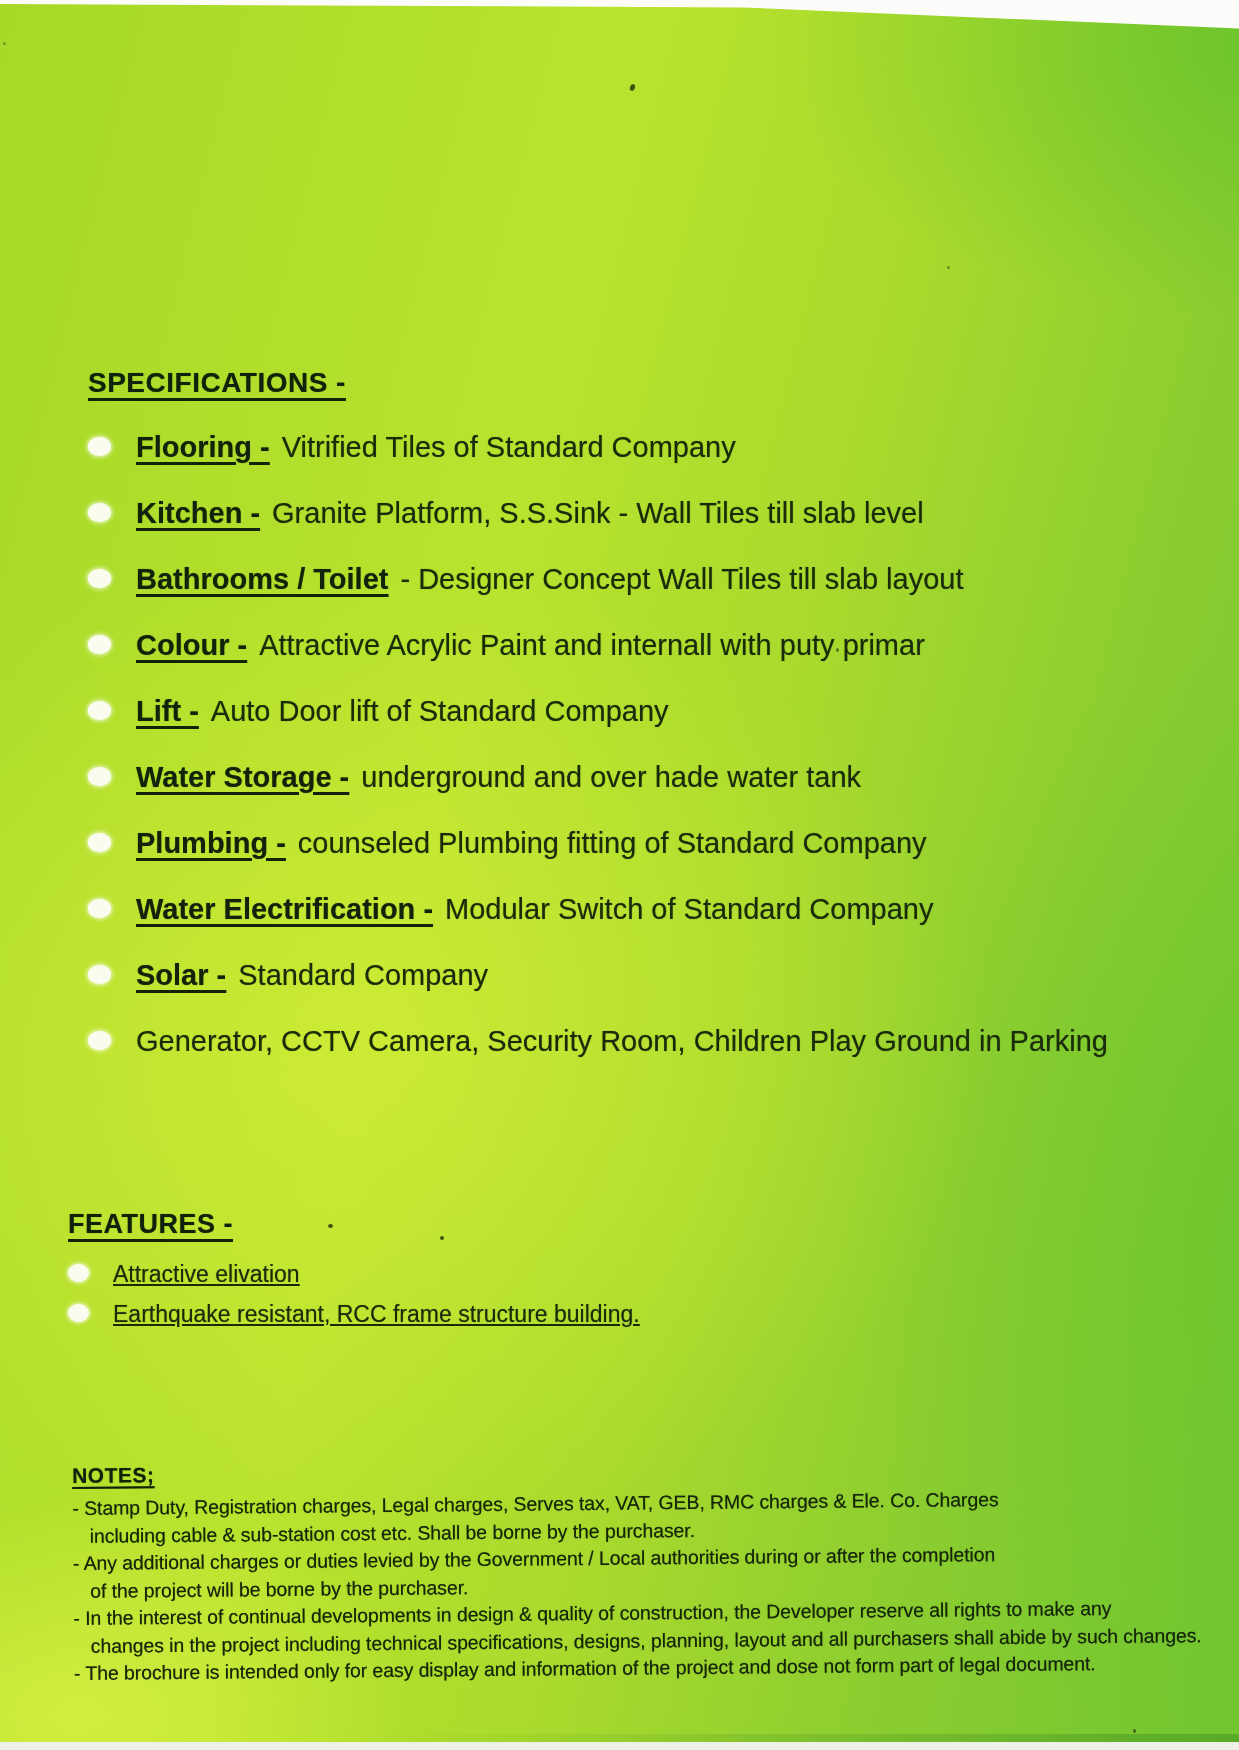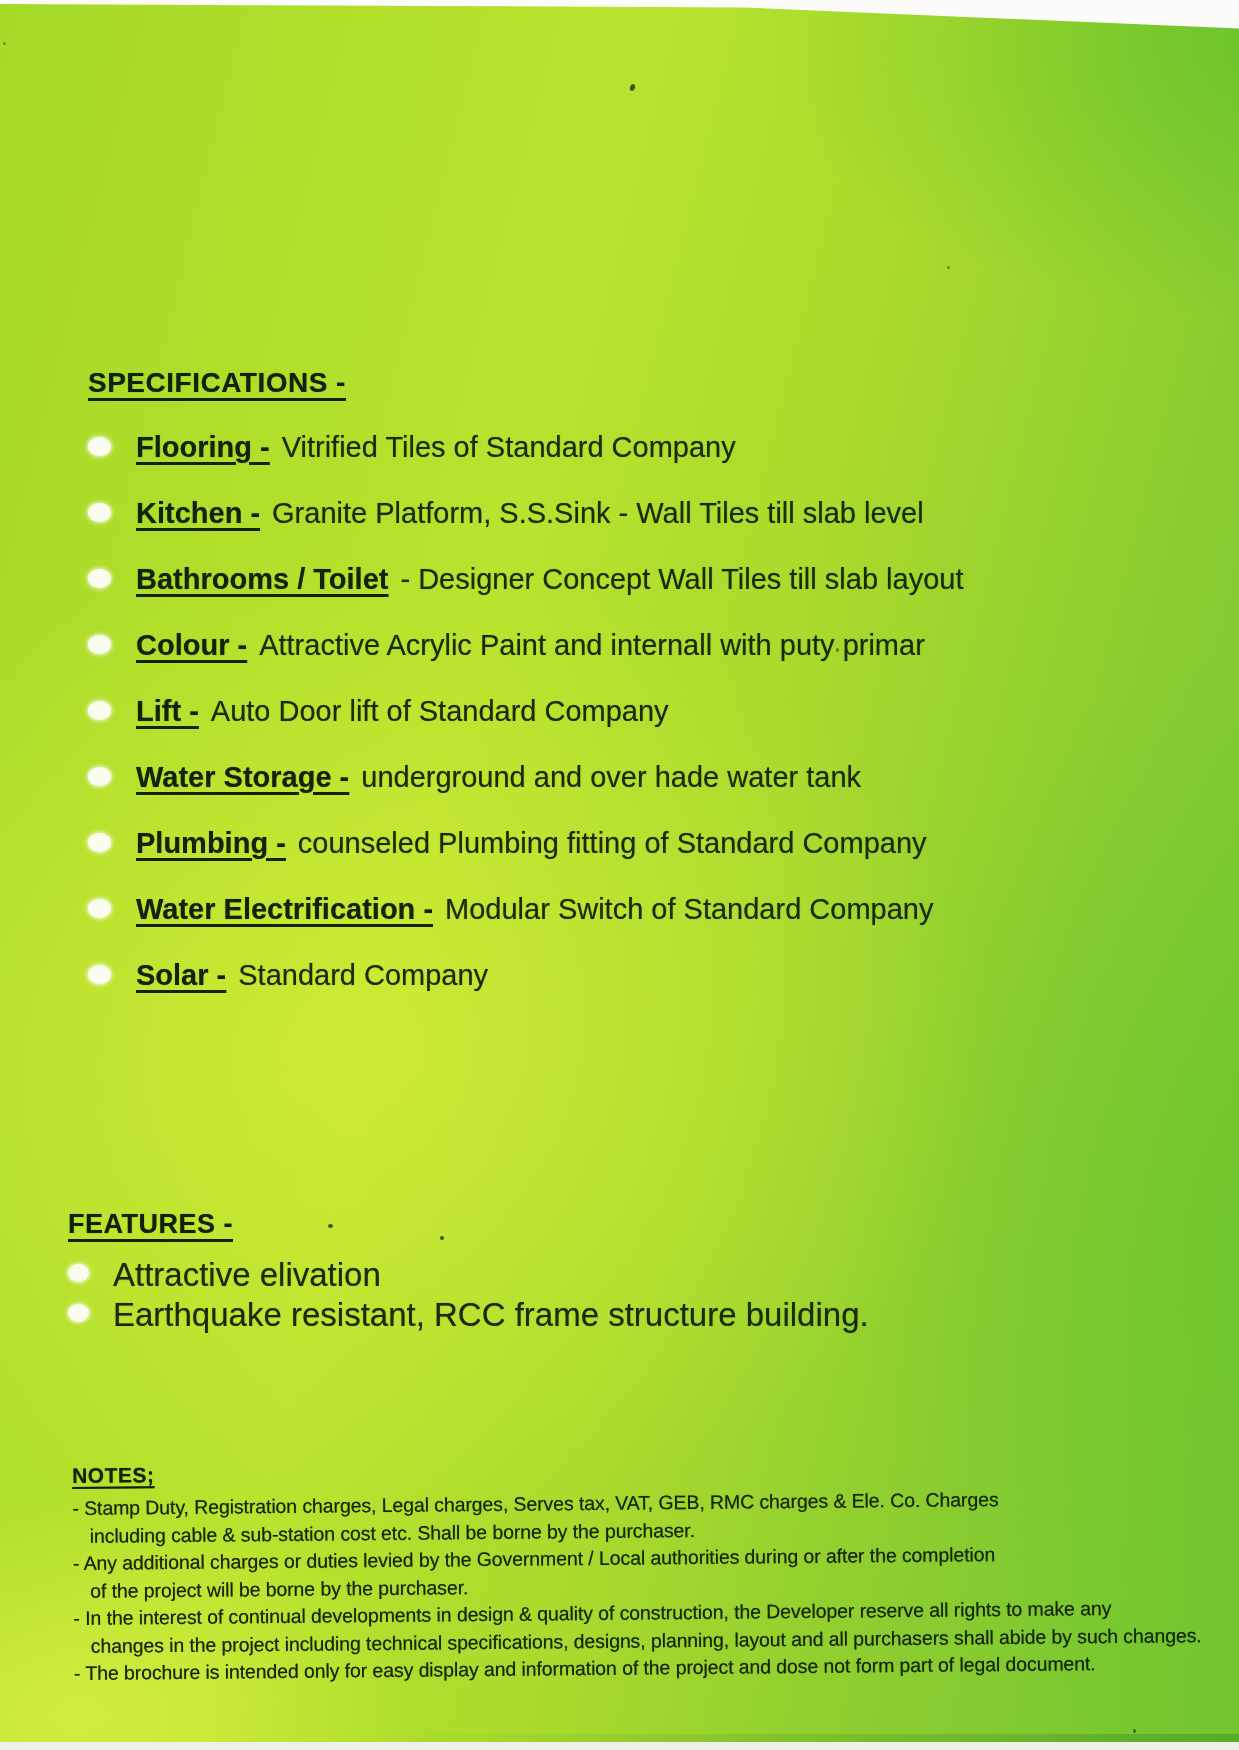--- a/index.html
+++ b/index.html
@@ -47,22 +47,23 @@
   #notes .sec-heading{font-size:21px;line-height:24px;margin-bottom:7px;
     text-decoration-thickness:2px;text-underline-offset:4px;}
 
   .spec-item{
     position:relative;padding-left:48px;
     font-size:29px;line-height:37px;margin-bottom:29px;
     text-shadow:0 0 1px rgba(15,30,5,.5);
   }
   .feat-item{
     position:relative;padding-left:45px;
-    font-size:33px;line-height:29px;margin-bottom:11px;
+    font-size:23px;line-height:29px;margin-bottom:11px;
     text-shadow:0 0 1px rgba(15,30,5,.5);
+    text-decoration:underline;
   }
   .bullet{
     position:absolute;left:0;top:8px;width:23px;height:19px;
     background:#fafcf0;border-radius:50%;
     box-shadow:0 0 4px 1px rgba(250,253,240,.85);
   }
   .feat-item .bullet{width:21px;height:18px;top:4px;}
   .label{
     font-weight:bold;color:#12230a;margin-right:12px;
     text-decoration:underline;text-decoration-thickness:3px;text-underline-offset:5px;
@@ -126,20 +127,24 @@
       <span class="label">Plumbing -</span><span class="desc">counseled Plumbing fitting of Standard Company</span>
     </div>
     <div class="spec-item">
       <span class="bullet"></span>
       <span class="label">Water Electrification -</span><span class="desc">Modular Switch of Standard Company</span>
     </div>
     <div class="spec-item">
       <span class="bullet"></span>
       <span class="label">Solar -</span><span class="desc">Standard Company</span>
     </div>
+    <div class="spec-item">
+      <span class="bullet"></span>
+      <span class="desc">Generator, CCTV Camera, Security Room, Children Play Ground in Parking</span>
+    </div>
   </div>
 
   <div class="sec" id="features">
     <h2 class="sec-heading">FEATURES -</h2>
     <div class="feat-item">
       <span class="bullet"></span>
       <span class="desc">Attractive elivation</span>
     </div>
     <div class="feat-item">
       <span class="bullet"></span>

